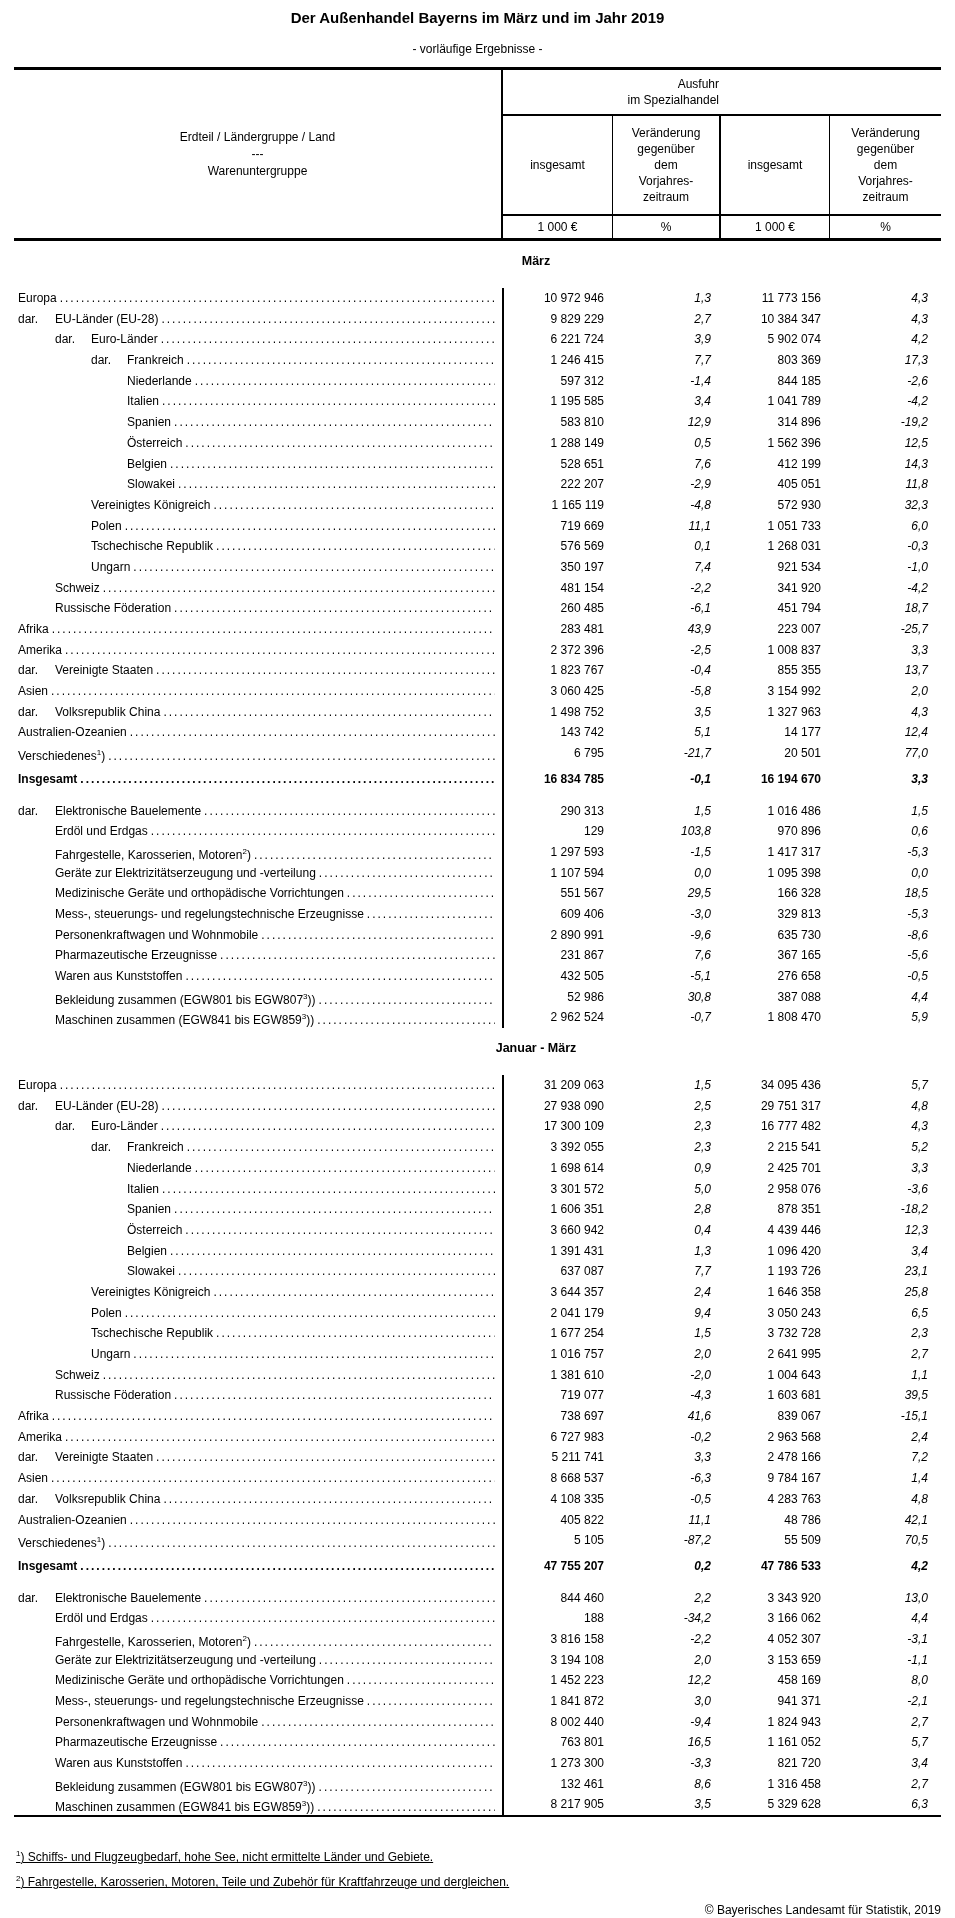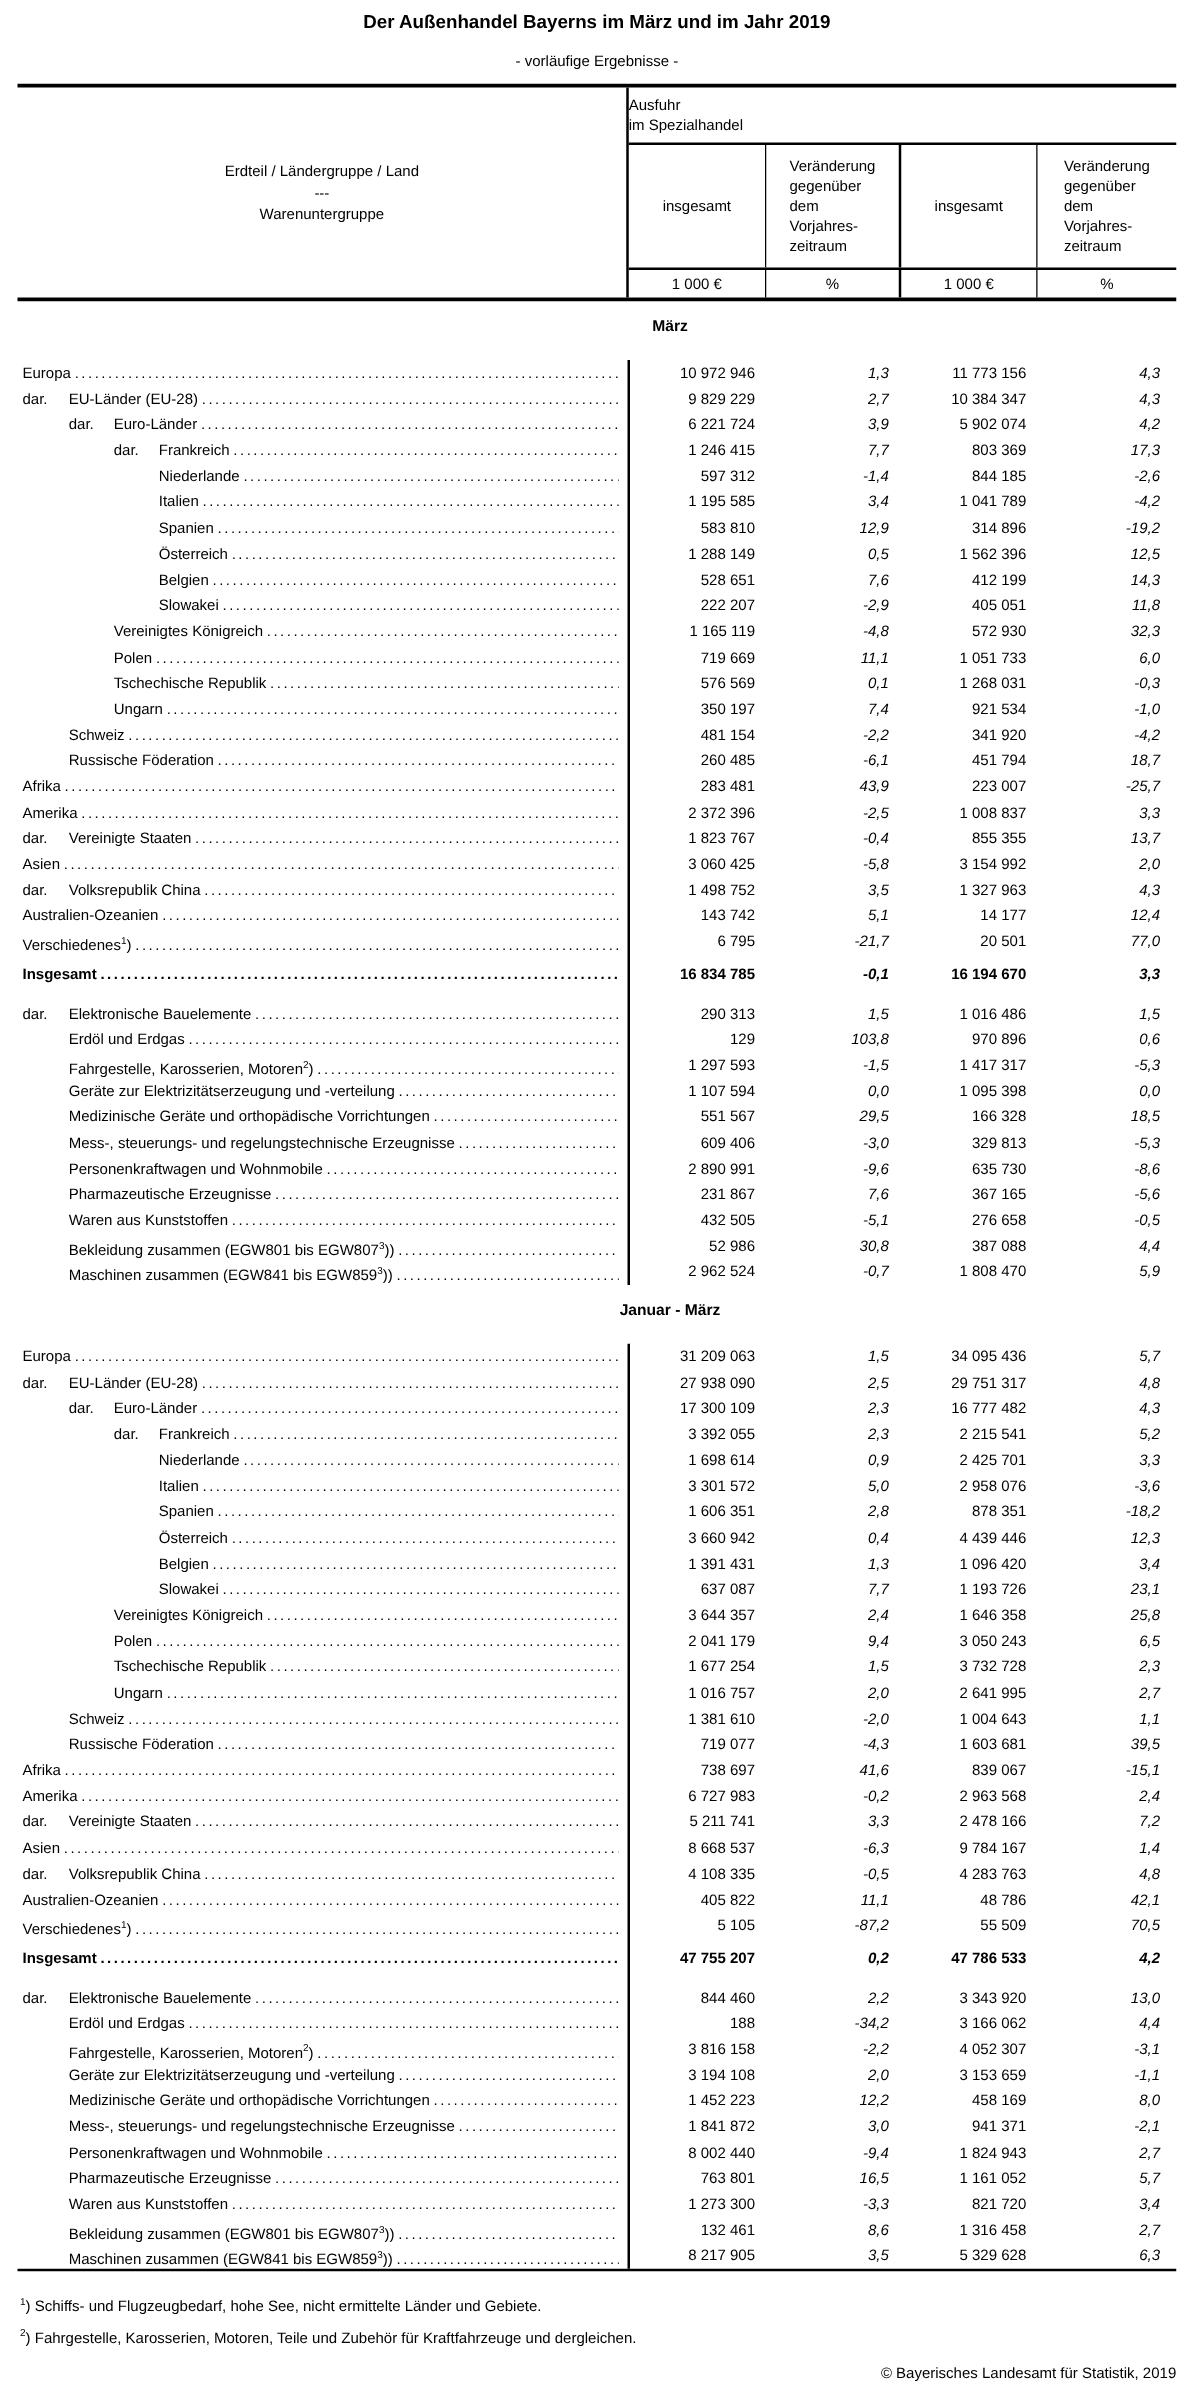--- a/index.html
+++ b/index.html
@@ -13,27 +13,27 @@
   .table { width:927px; margin:11px 14px 0 14px; border-top:3px solid #000; border-bottom:2px solid #000; }
 
   
   .thead { display:flex; border-bottom:3px solid #000; }
   .h-label { width:489px; box-sizing:border-box; border-right:2px solid #000;
     display:flex; flex-direction:column; justify-content:center; align-items:center;
     font-size:12px; text-align:center; line-height:17px; }
   .h-data { width:438px; display:flex; flex-direction:column; }
   .h-groups { display:flex; height:44px; border-bottom:2px solid #000; }
   .h-group { box-sizing:border-box; display:flex; flex-direction:column; justify-content:center;
-    text-align:left; font-size:12px; line-height:16px; }
+    text-align:right; font-size:12px; line-height:16px; }
   .h-group.g1 { width:216px; }
   .h-group.g2 { width:222px; border-left:2px solid #000; }
   .h-cols { display:flex; height:98px; }
   .h-units { display:flex; height:22px; border-top:2px solid #000; }
   .h-cell { box-sizing:border-box; display:flex; align-items:center; justify-content:center;
-    font-size:12px; line-height:16px; white-space:pre-line; }
+    text-align:center; font-size:12px; line-height:16px; white-space:pre-line; }
   .w1 { width:109px; } .w2 { width:107px; border-left:1px solid #000; }
   .w3 { width:110px; border-left:2px solid #000; } .w4 { width:112px; border-left:1px solid #000; }
 
   
   .section-title { margin:13px 0 19px 467px; width:110px; text-align:center;
     font-weight:bold; font-size:12.5px; line-height:15px; }
   .rows { position:relative; }
   .rows::before { content:""; position:absolute; left:488px; top:0; bottom:0; width:2px; background:#000; }
   .row { display:flex; height:20.7px; line-height:20.7px; font-size:12px; white-space:nowrap; }
   .row.total { font-weight:bold; margin-top:5px; margin-bottom:11px; }
@@ -44,21 +44,21 @@
   .leader { flex:1; overflow:hidden; letter-spacing:2px; margin-left:3px; }
   .leader::after { content:"........................................................................................................................"; }
   .c { box-sizing:border-box; text-align:right; flex:none; }
   .c1 { width:109px; padding-right:8px; }
   .c2 { width:107px; padding-right:8px; font-style:italic; }
   .c3 { width:110px; padding-right:8px; }
   .c4 { width:112px; padding-right:13px; font-style:italic; }
   sup { font-size:8px; }
 
   
-  .footnotes { margin:14px 14px 0 16px; font-size:12px; }
+  .footnotes { margin:26px 14px 0 16px; font-size:12px;text-decoration:underline; }
   .footnote { line-height:21px; }
   .copyright { margin:10px 14px 0 0; text-align:right; font-size:12px; }
 </style>
 </head>
 <body>
 
 <div class="page">
 
   <div class="doc-title">Der Außenhandel Bayerns im März und im Jahr 2019</div>
   <div class="doc-subtitle">- vorläufige Ergebnisse -</div>

